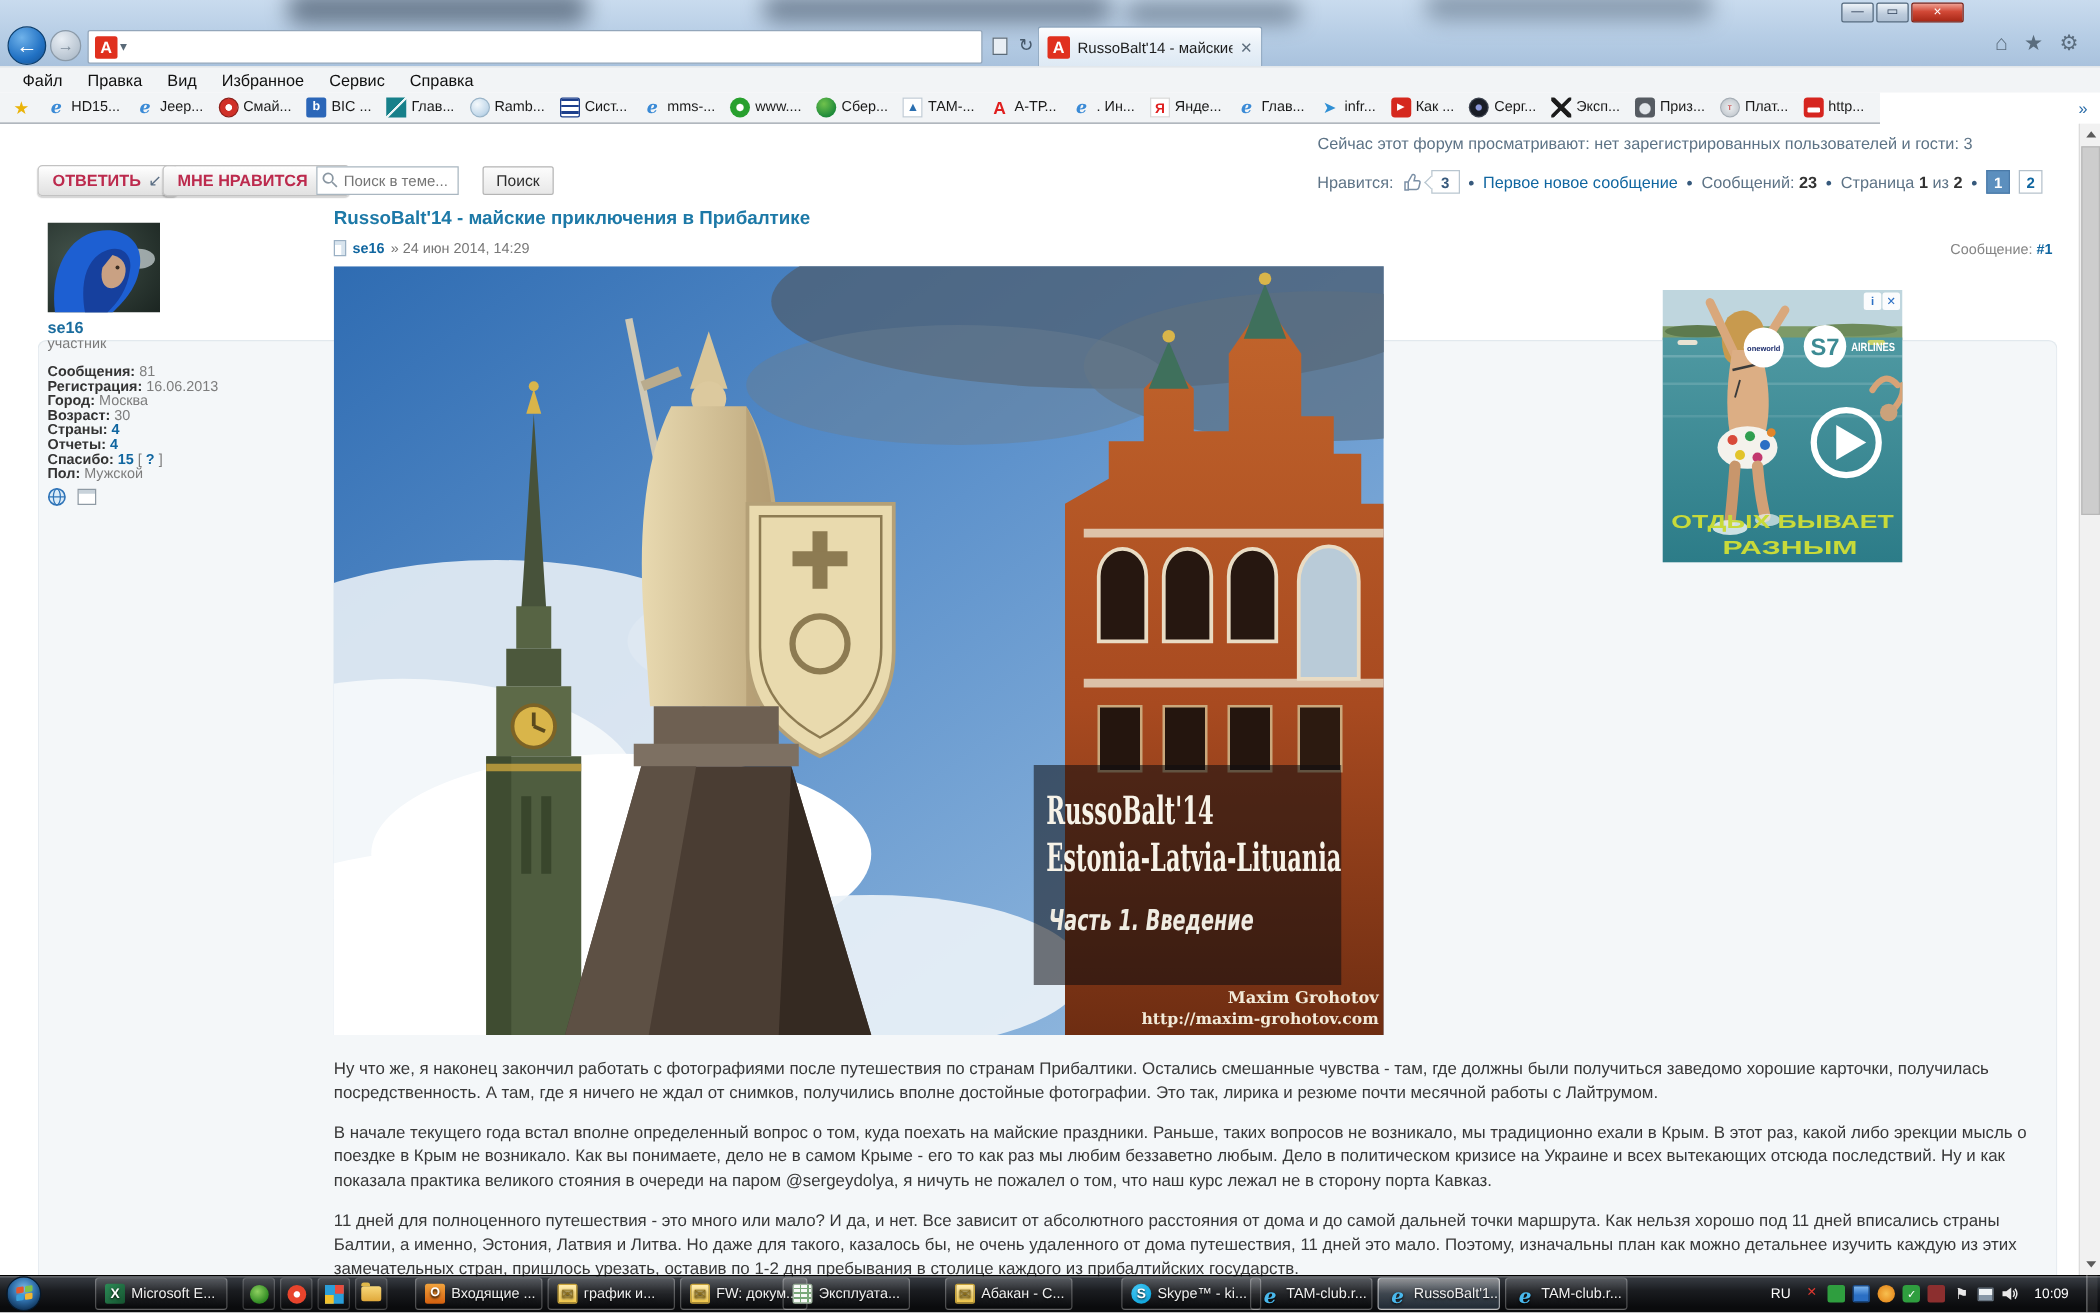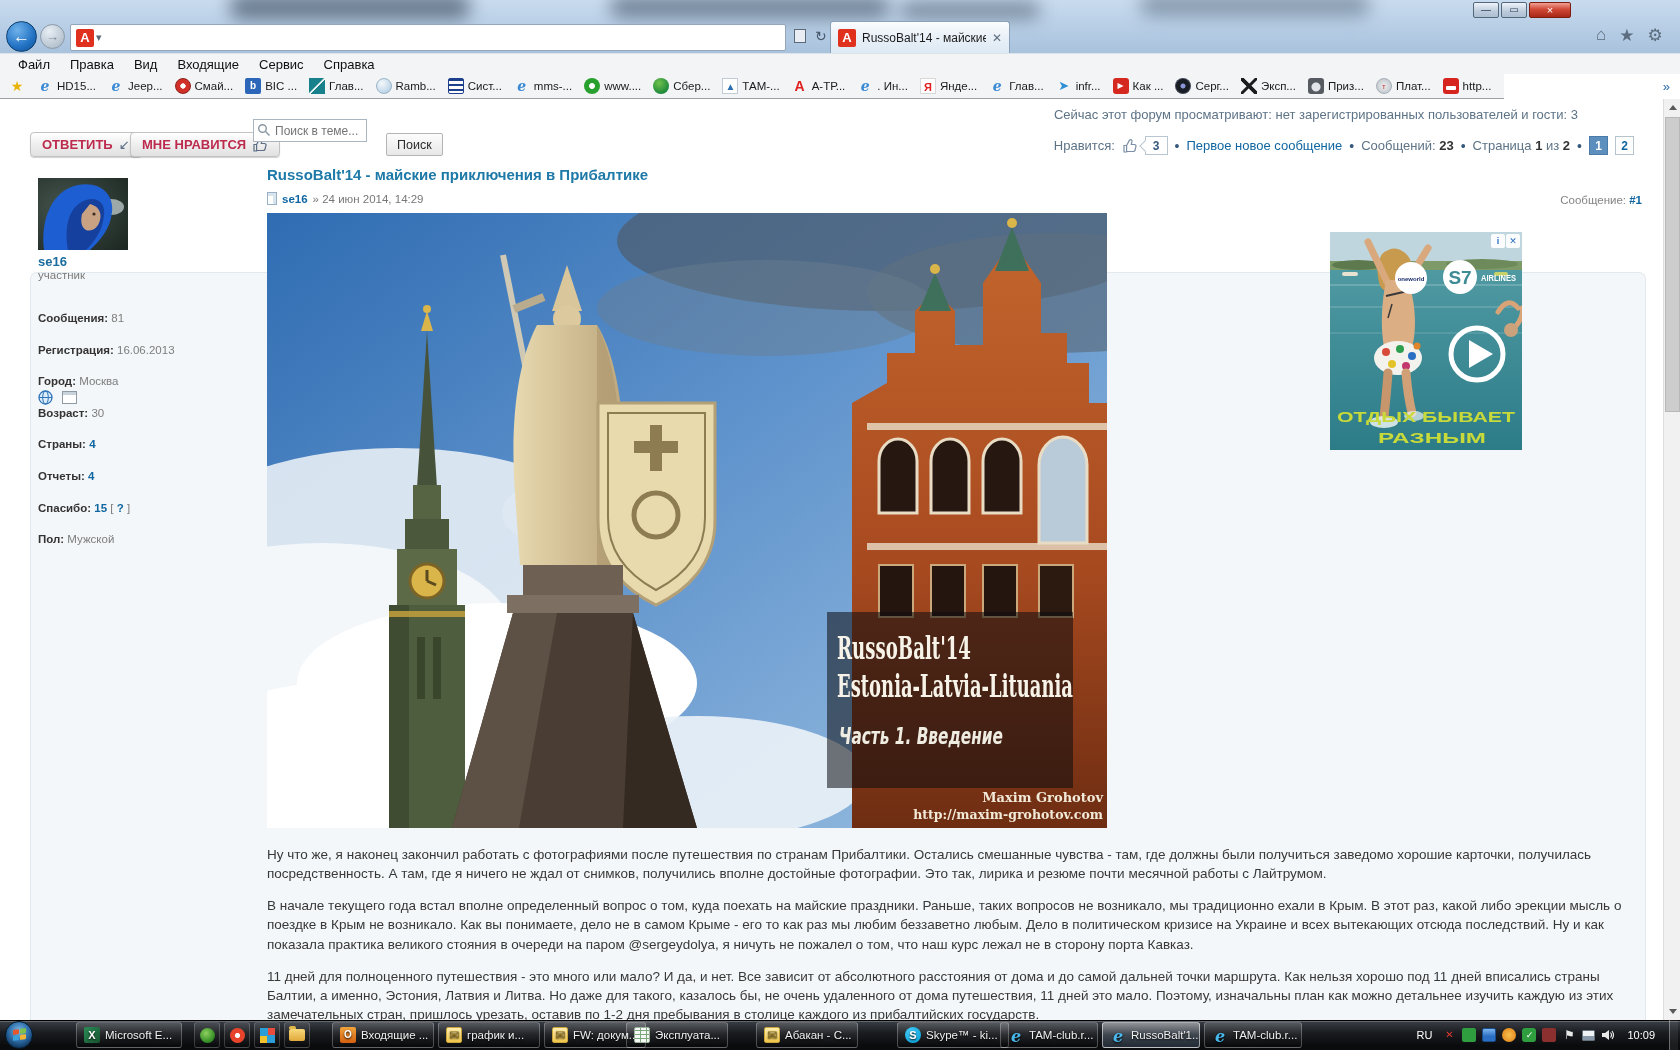--- a/index.html
+++ b/index.html
@@ -85,21 +85,21 @@
   
   .page { position:absolute; left:0; top:99px; width:1663px; height:921px; background:#fff; overflow:hidden; }
   .post-panel { position:absolute; left:30px; top:173px; width:1616px; height:847px;
     background:#f4f7f9; border:1px solid #e2e9ee; border-bottom:none; border-radius:7px 7px 0 0; }
   .notice { position:absolute; top:107px; right:102px; font-size:13px; color:#5d7386; }
 
   .fbtn { position:absolute; top:132px; height:25px; display:flex; align-items:center; gap:6px; padding:0 11px;
     background:linear-gradient(#ffffff,#ededed 55%,#e1e1e1); border:1px solid #c2c2c2; border-radius:4px;
     box-shadow:0 1px 1px rgba(0,0,0,.18); font-size:13px; font-weight:bold; color:#bc2a4d; }
   .fbtn .gly { font-weight:normal; color:#5b6e84; font-size:13px; }
-  .search-wrap { position:absolute; left:253px; top:119px; width:114px; height:23px; }
+  .search-wrap { position:absolute; left:253px; top:133px; width:114px; height:23px; }
   .search-input { width:100%; height:100%; border:1px solid #a9b6c0; padding:0 4px 0 21px;
     font-family:inherit; font-size:12px; color:#444; outline:none; }
   .search-mag { position:absolute; left:4px; top:4px; }
   .btn-search { position:absolute; left:386px; top:133px; height:23px; padding:0 10px; font-size:12.5px;
     color:#2c2c2c; background:linear-gradient(#fcfcfc,#e8e8e8); border:1px solid #b4b4b4; border-radius:2px;
     display:flex; align-items:center; }
 
   .likesbar { position:absolute; top:136px; right:46px; display:flex; align-items:center; gap:7px;
     font-size:13px; color:#5d7386; white-space:nowrap; }
   .lb-count { position:relative; border:1px solid #b9c6d0; background:#fff; padding:0 7px; height:19px;
@@ -111,21 +111,21 @@
   .lb-strong { color:#333; font-weight:bold; }
   .pg-num { width:19px; height:19px; border:1px solid #b6c2cc; background:#fff; color:#1066a0;
     font-size:12px; font-weight:bold; display:flex; align-items:center; justify-content:center; }
   .pg-num.cur { background:#5c8fbe; border-color:#4a7aa8; color:#fff; }
 
   
   .avatar { position:absolute; left:38px; top:178px; width:90px; height:72px; }
   .uname { position:absolute; left:38px; top:254px; font-size:13px; font-weight:bold; color:#1a6c9e; }
   .urank { position:absolute; left:38px; top:269px; font-size:11.5px; color:#7a7a7a; }
   .ufields { position:absolute; left:38px; top:293px; font-size:11.5px; line-height:11.6px; color:#7d7d7d; }
-  .ufields .row { white-space:nowrap;margin-top:20px; }
+  .ufields .row { white-space:nowrap; }
   .flabel { font-weight:bold; color:#333; }
   .fval-link { font-weight:bold; color:#1066a0; }
   .q-link { font-weight:bold; color:#1066a0; }
   .uicons { position:absolute; left:38px; top:390px; display:flex; gap:9px; align-items:center; }
   .prof-icon { width:15px; height:13px; background:#fff; border:1px solid #8e9aa4;
     box-shadow:inset 0 3px 0 #c8d2da; }
 
   
   .post-title { position:absolute; left:267px; top:166px; font-size:15px; font-weight:bold; color:#1d79a7; }
   .byline { position:absolute; left:267px; top:192px; display:flex; align-items:center; gap:5px;
@@ -249,21 +249,21 @@
 </div>
 <div class="chrome-icons">
   <span>⌂</span>
   <span>★</span>
   <span>⚙</span>
 </div>
 <div class="menubar">
   <span class="menu-item">Файл</span>
   <span class="menu-item">Правка</span>
   <span class="menu-item">Вид</span>
-  <span class="menu-item">Входящие</span>
+  <span class="menu-item">Избранное</span>
   <span class="menu-item">Сервис</span>
   <span class="menu-item">Справка</span>
 </div>
 <div class="favbar">
   <span class="fic fi-addstar"></span>
   <div class="fav-item">
       <span class="fic fi-ie"></span>
       <span>HD15...</span>
     </div>
   <div class="fav-item">

